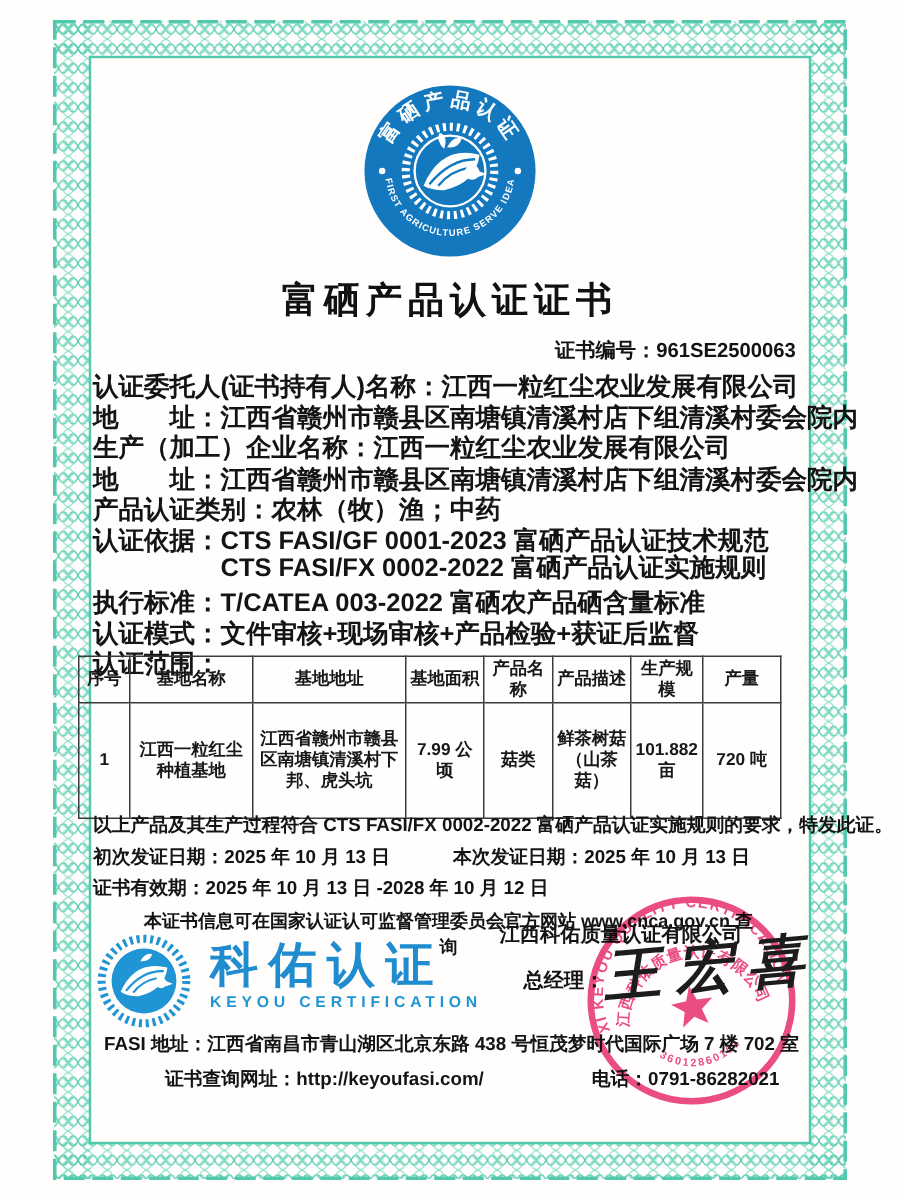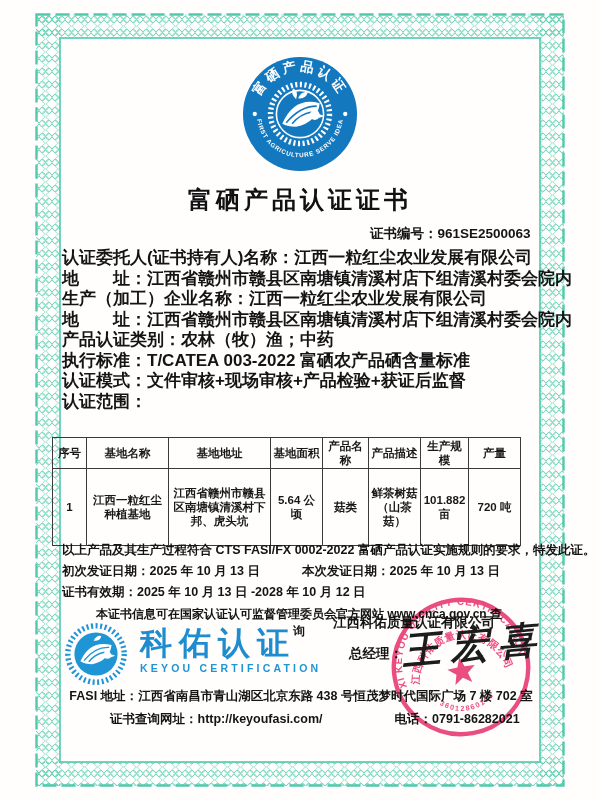--- a/index.html
+++ b/index.html
@@ -107,20 +107,27 @@
       <span class="lab">生产（加工）企业名称：</span>
       <span class="val">江西一粒红尘农业发展有限公司</span>
     </div>
     <div class="frow">
       <span class="lab">地　　址：</span>
       <span class="val">江西省赣州市赣县区南塘镇清溪村店下组清溪村委会院内</span>
     </div>
     <div class="frow">
       <span class="lab">产品认证类别：</span>
       <span class="val">农林（牧）渔；中药</span>
+    </div>
+    <div class="frow">
+      <span class="lab">认证依据：</span>
+      <div class="basis-lines">
+        <div>CTS FASI/GF 0001-2023 富硒产品认证技术规范</div>
+        <div>CTS FASI/FX 0002-2022 富硒产品认证实施规则</div>
+      </div>
     </div>
     <div class="frow">
       <span class="lab">执行标准：</span>
       <span class="val">T/CATEA 003-2022 富硒农产品硒含量标准</span>
     </div>
     <div class="frow">
       <span class="lab">认证模式：</span>
       <span class="val">文件审核+现场审核+产品检验+获证后监督</span>
     </div>
     <div class="frow">
@@ -149,21 +156,21 @@
         <th>产品描述</th>
         <th>生产规模</th>
         <th>产量</th>
       </tr>
     </thead>
     <tbody>
       <tr>
         <td>1</td>
         <td>江西一粒红尘种植基地</td>
         <td>江西省赣州市赣县区南塘镇清溪村下邦、虎头坑</td>
-        <td>5.64 公顷</td>
+        <td>7.99 公顷</td>
         <td>菇类</td>
         <td>鲜茶树菇（山茶菇）</td>
         <td>101.882 亩</td>
         <td>720 吨</td>
       </tr>
     </tbody>
   </table>
 
   <div class="abs statement">以上产品及其生产过程符合 CTS FASI/FX 0002-2022 富硒产品认证实施规则的要求，特发此证。</div>
 

